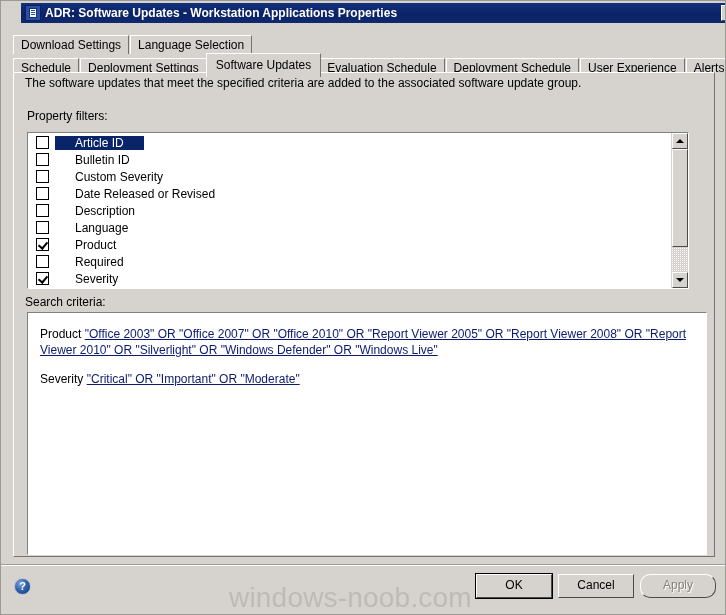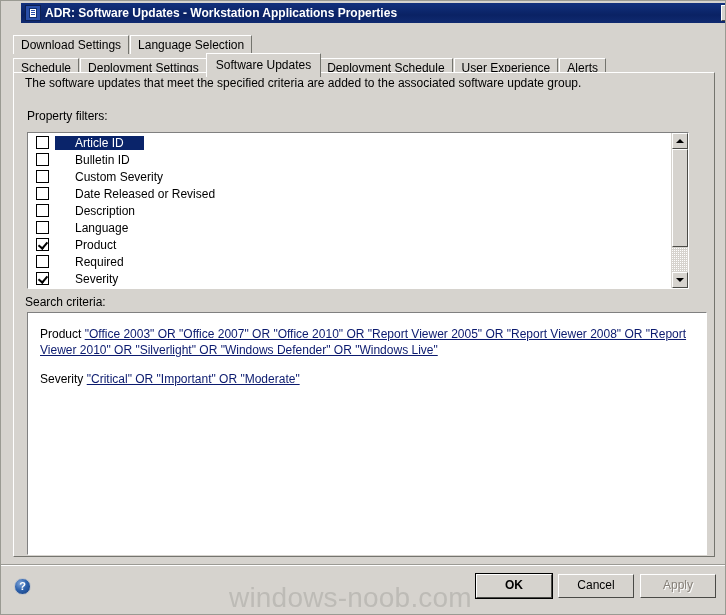--- a/index.html
+++ b/index.html
@@ -344,23 +344,23 @@
     color: #000000;
     text-align: center;
     line-height: 21px;
     cursor: default;
   }
   .btn.default {
     outline: 1px solid #000000;
     outline-offset: 0px;
   }
   .btn.disabled { color: #868079; text-shadow: 1px 1px 0 #ffffff; }
-  .btn.ok { left: 475px; font-weight: bold; }
+  .btn.ok { left: 475px; }
   .btn.cancel { left: 557px; }
-  .btn.apply { left: 639px; }
+  .btn.apply { left: 639px; border-radius: 10px; }
 </style>
 </head>
 <body>
 
 <div id="dialog">
 
   <div class="titlebar">
     <div class="title-icon">
       <div class="page"></div>
     </div>
@@ -370,20 +370,21 @@
 
   <div class="tabrow row1">
     <div class="tab">Download Settings</div>
     <div class="tab">Language Selection</div>
   </div>
 
   <div class="tabrow row2">
     <div class="tab">Schedule</div>
     <div class="tab">Deployment Settings</div>
     <div class="tab selected">Software Updates</div>
+    <div class="tab">Evaluation Schedule</div>
     <div class="tab">Deployment Schedule</div>
     <div class="tab">User Experience</div>
     <div class="tab">Alerts</div>
   </div>
 
   <div class="panel"></div>
 
   <div class="desc">The software updates that meet the specified criteria are added to the associated software update group.</div>
   <div class="label-prop">Property filters:</div>
 

